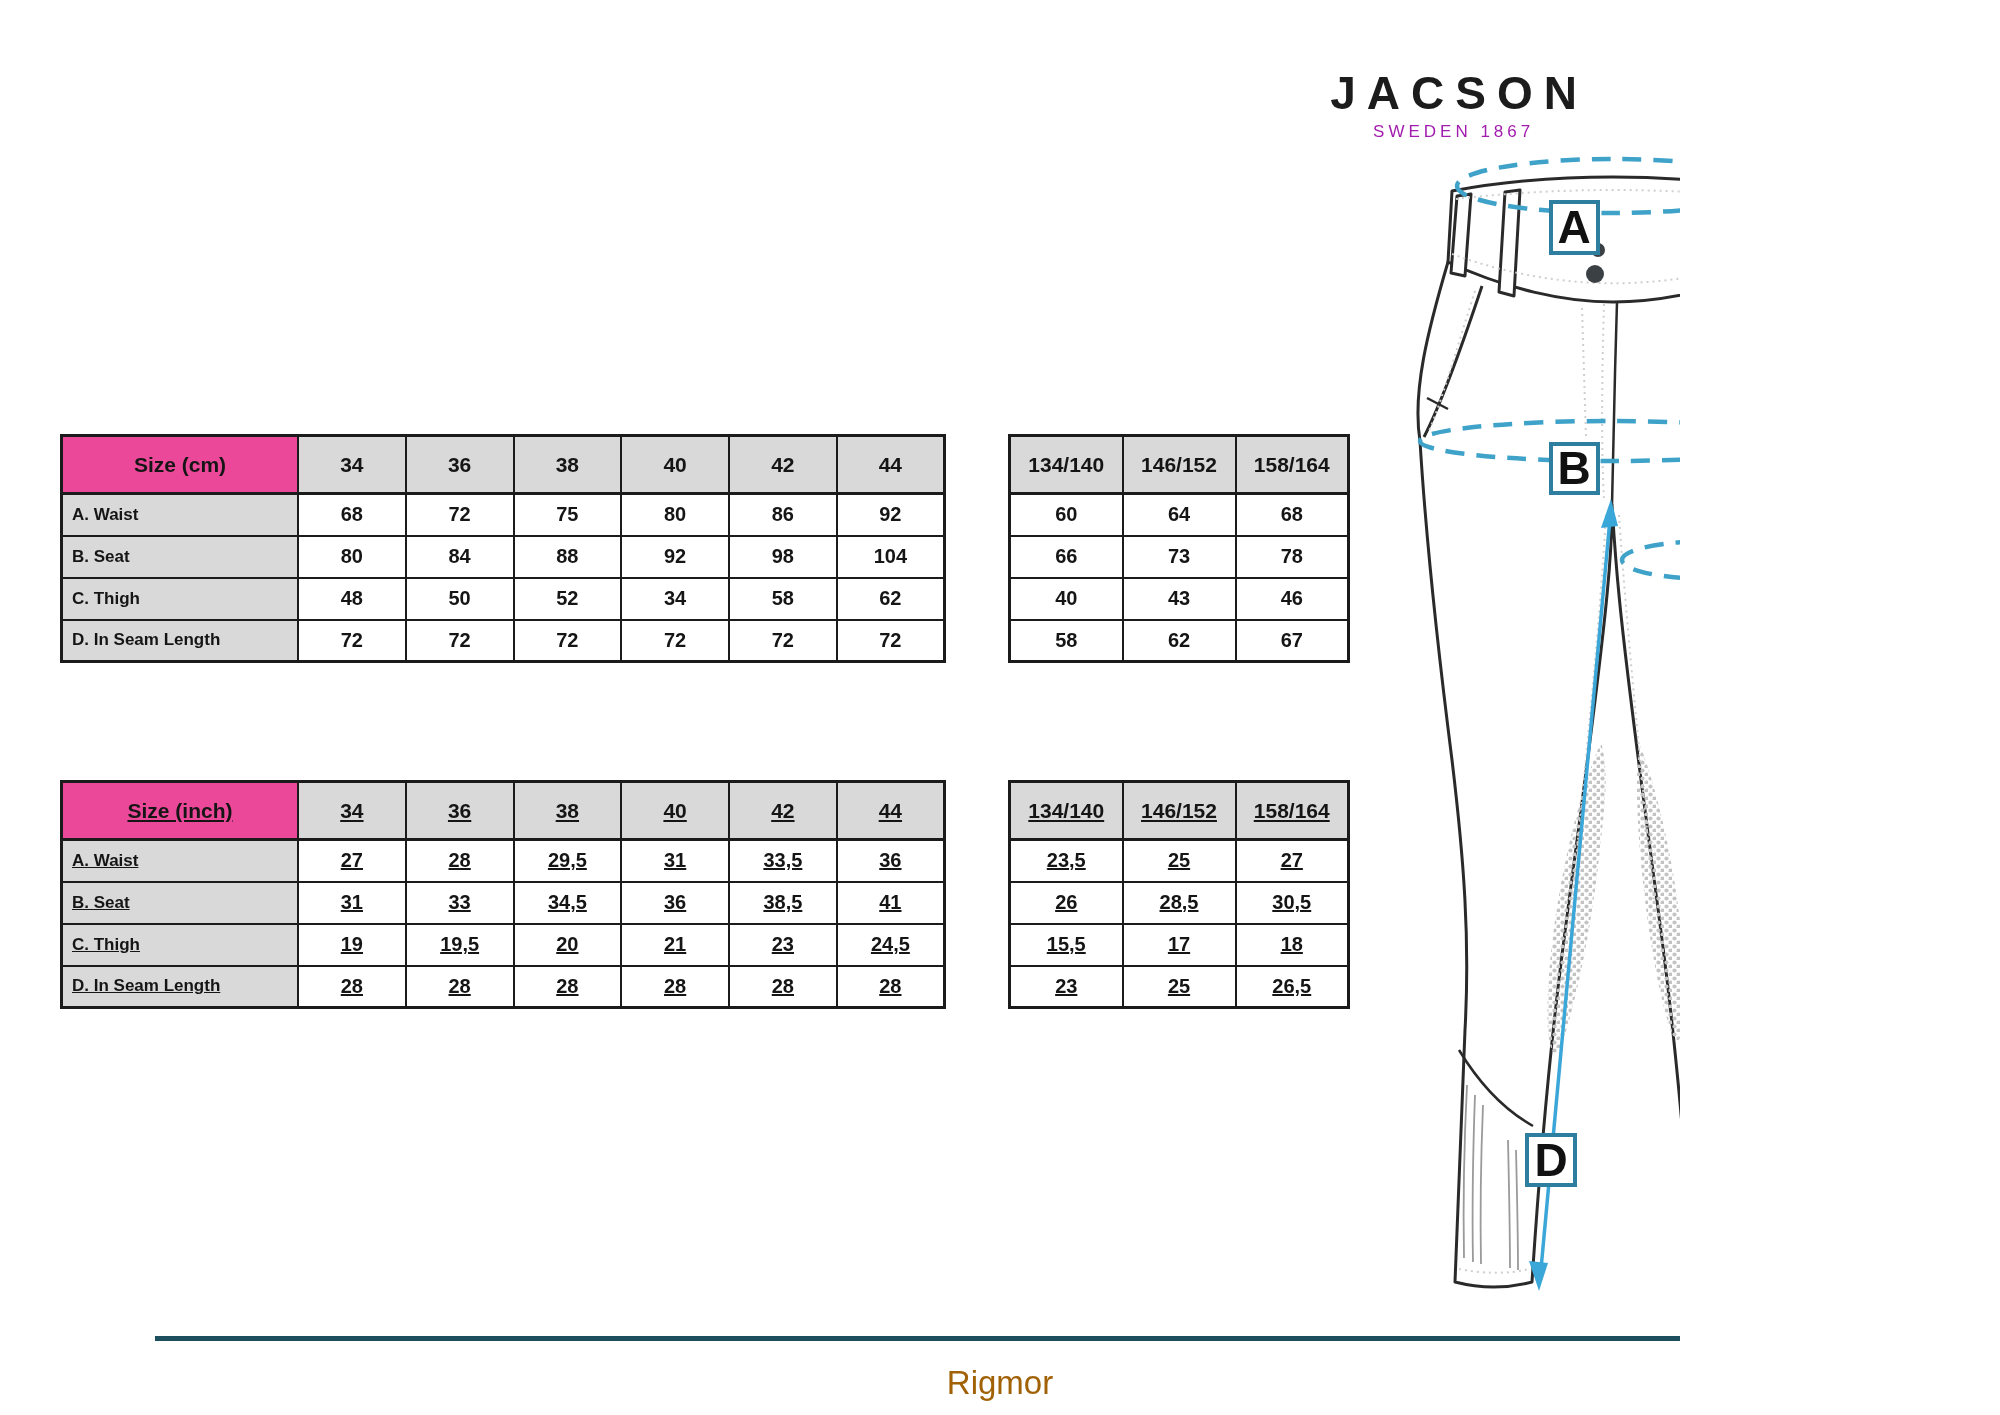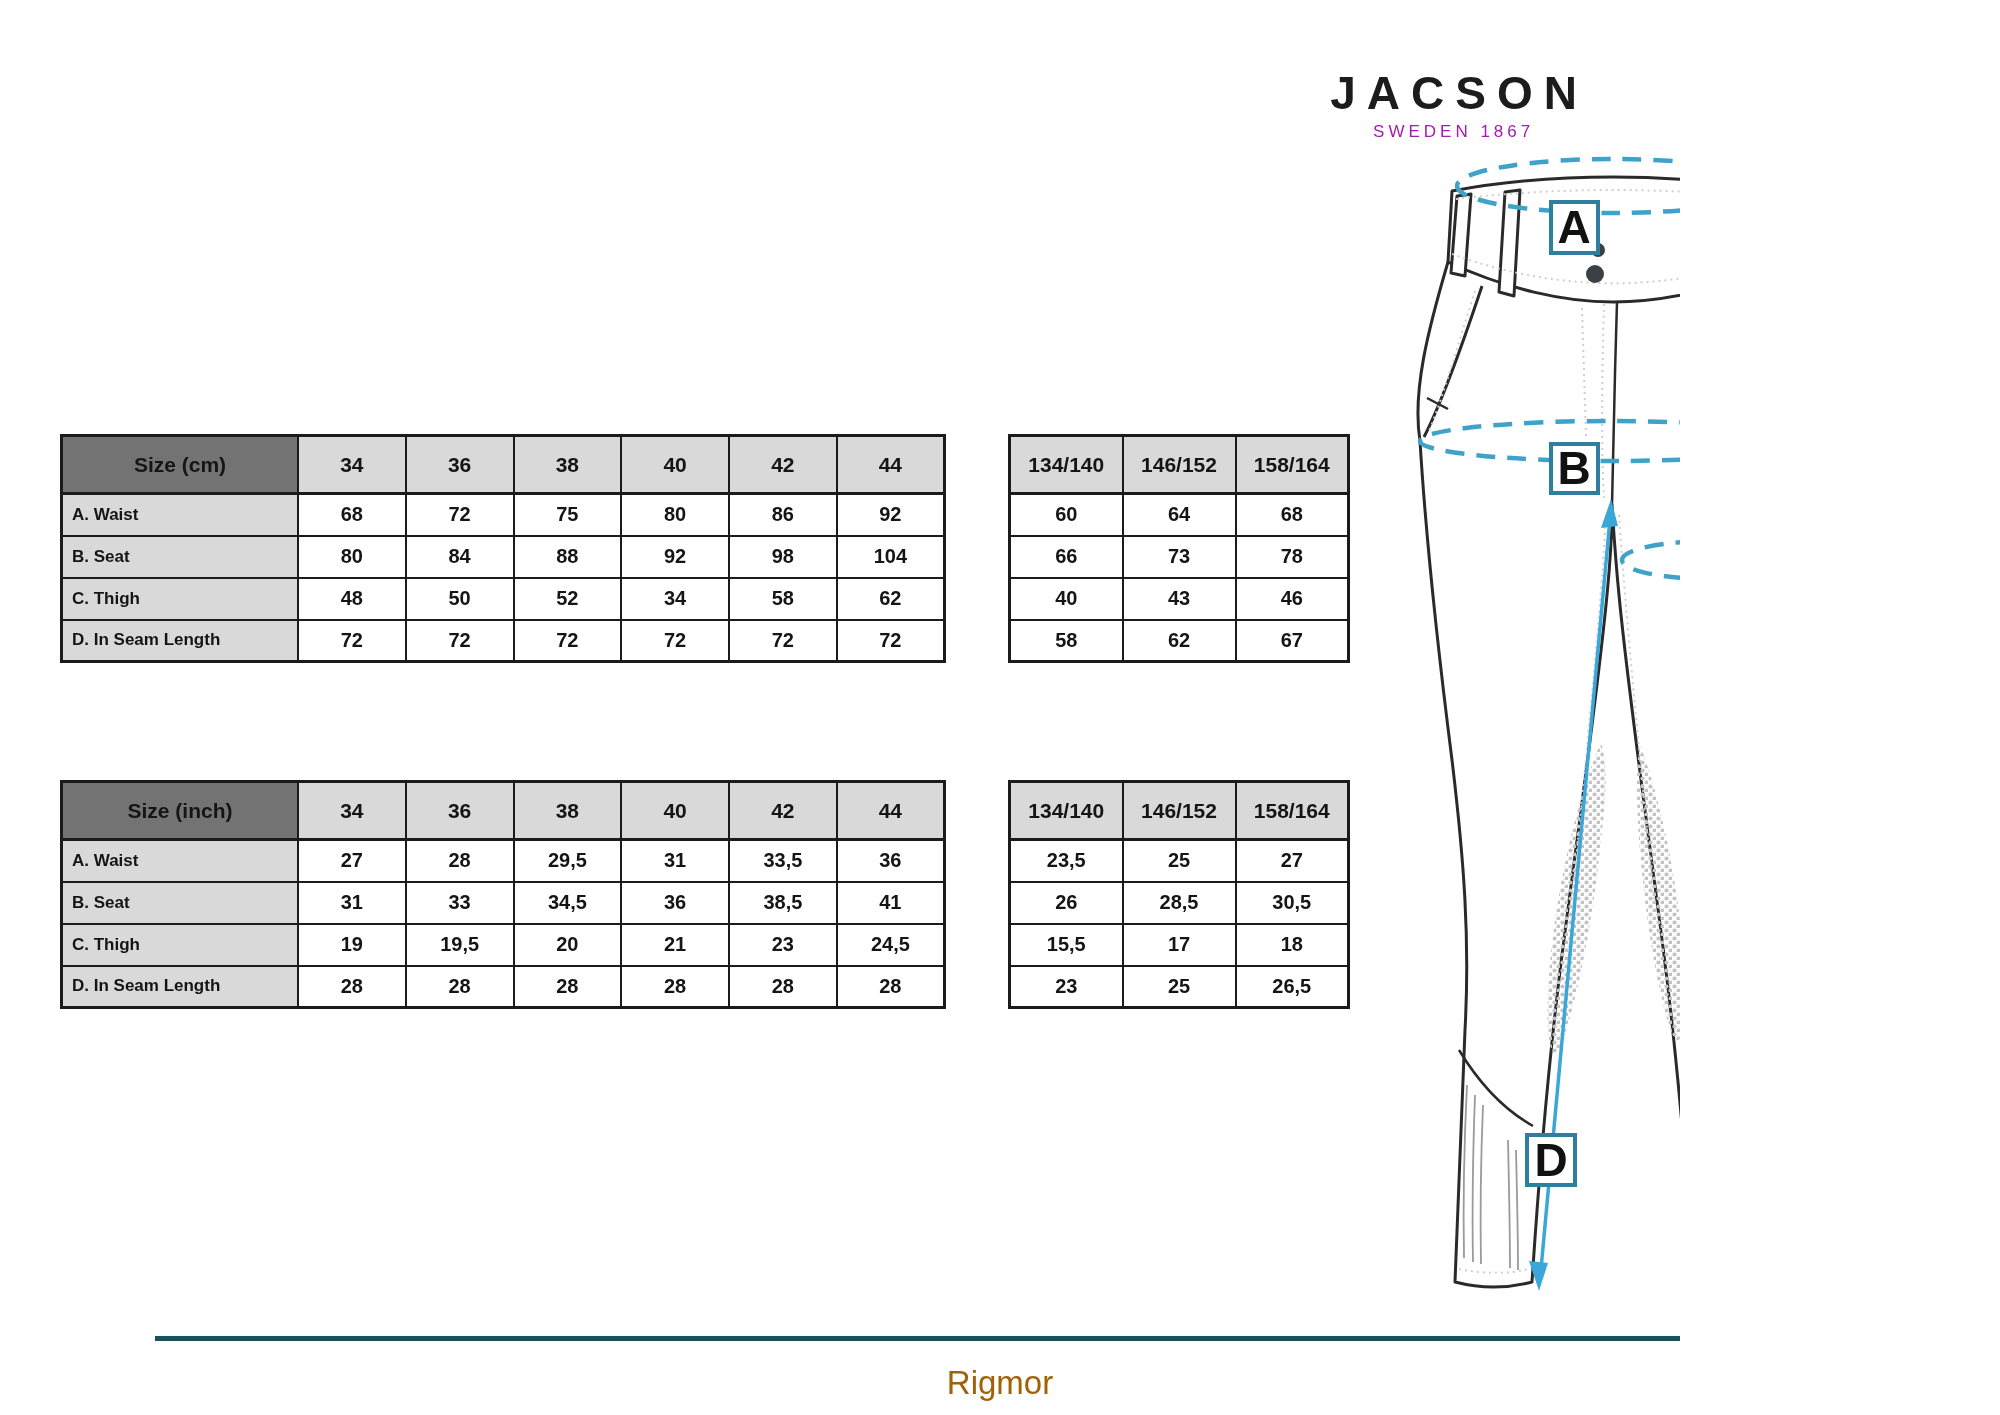--- a/index.html
+++ b/index.html
@@ -6,28 +6,28 @@
   .canvas{position:relative;width:1680px;height:1415px;background:#ffffff;overflow:hidden;
           font-family:"Liberation Sans",sans-serif;color:#151515;}
 
   
   table.tbl{position:absolute;border-collapse:collapse;table-layout:fixed;background:#fff;
             border:3px solid #1b1b1b;}
   .tbl th,.tbl td{border:2px solid #1b1b1b;text-align:center;vertical-align:middle;
                   font-weight:700;padding:0;overflow:hidden;white-space:nowrap;}
   .tbl thead tr{height:58px;}
   .tbl thead th{background:#d9d9d9;font-size:21px;border-bottom:3px solid #1b1b1b;}
-  .tbl thead th.tbl-corner{background:#737373;width:234px;}
+  .tbl thead th.tbl-corner{background:#ec4899;width:234px;}
   .tbl tbody tr{height:42px;}
   .tbl tbody td.tbl-value{font-size:20px;background:#ffffff;}
   .tbl tbody th.tbl-rowlabel{background:#d9d9d9;text-align:left;padding-left:9px;font-size:17px;}
   .main-tbl{left:60px;width:886px;}
   .side-tbl{left:1008px;width:342px;}
   #tbl-cm,#tbl-cm-kids{top:434px;}
-  #tbl-inch,#tbl-inch-kids{top:780px;}
+  #tbl-inch,#tbl-inch-kids{top:780px;text-decoration:underline;}
 
   
   .brand{position:absolute;top:70px;right:103px;text-align:center;color:#1c1c1c;}
   .brand-name{font-size:46px;font-weight:700;letter-spacing:11px;margin-right:-11px;line-height:1;}
   .brand-tagline{font-size:17px;font-weight:400;letter-spacing:4px;margin-top:6px;color:#a21caf;}
 
   
   .divider{position:absolute;left:155px;top:1336px;width:1734px;height:5px;background:#1d4f5f;}
   .product-name{position:absolute;top:1364px;left:0;width:2000px;text-align:center;
                 font-size:33px;font-weight:400;color:#a16207;}

